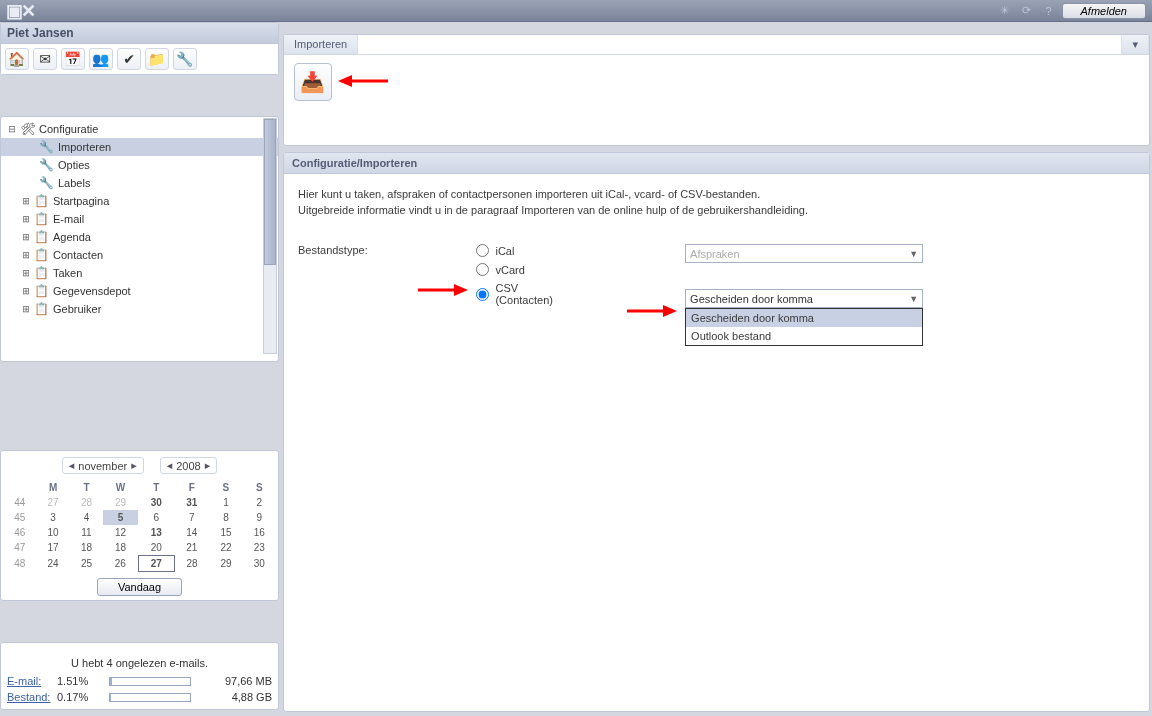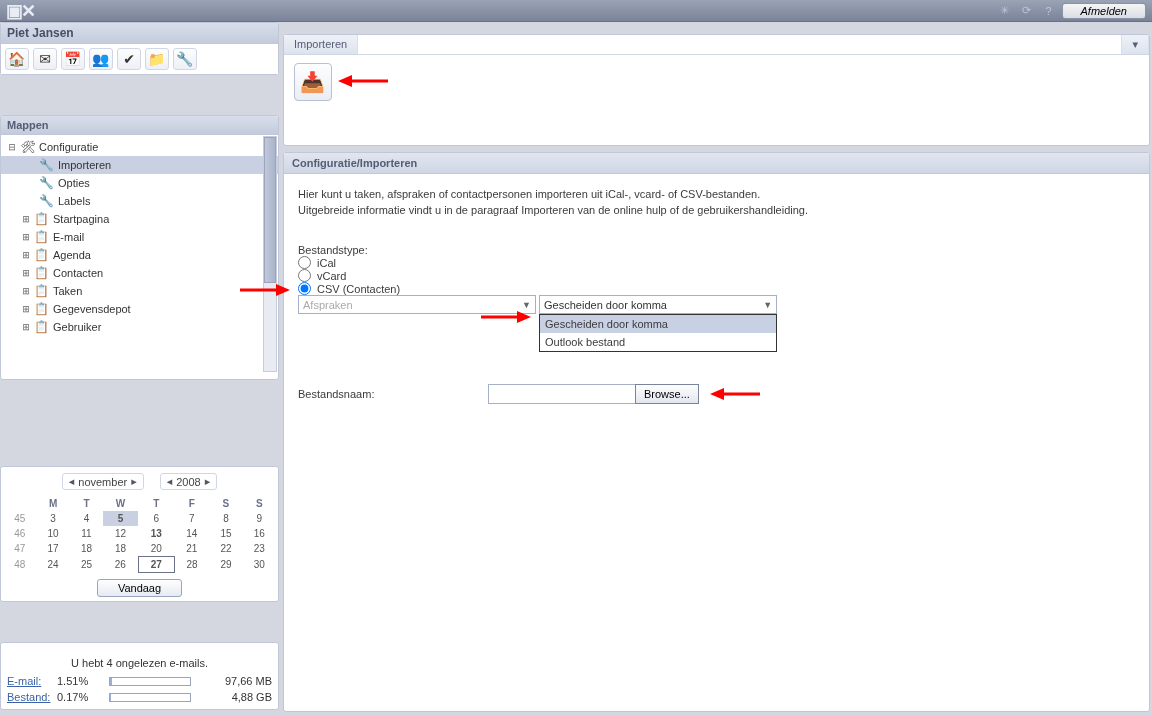--- a/index.html
+++ b/index.html
@@ -122,21 +122,21 @@
   display:flex; align-items:center; justify-content:center; cursor:pointer; font-size:20px;
 }
 .content {
   border:1px solid #bfc7d8; border-radius:3px; background:#fff; flex:1; display:flex; flex-direction:column;
 }
 .content-head { background:linear-gradient(to bottom,#e1e6f0,#cfd6e4); border-bottom:1px solid #bfc7d8; padding:4px 8px; color:#555d75; font-weight:bold; }
 .content-body { padding:10px 14px; color:#3b3b3b; position:relative;}
 .content-body p { margin:4px 0; }
 .form-row { display:flex; align-items:center; margin-top:22px; }
 .form-label { width:190px; color:#3b3b3b; }
-.radio-col { display:flex; flex-direction:column; margin-left:0;}
+.radio-col { display:flex; flex-direction:column; gap:6px; margin-left:0;}
 .radio-row { display:flex; align-items:center; gap:6px; }
 .radio-row input { margin:0; }
 .select-wrap { position:relative; display:inline-block; }
 .select-disp {
   border:1px solid #a6b0c6; width:238px; height:19px; display:flex; align-items:center; padding:0 4px;
   background:#fff; color:#aaa; justify-content:space-between;
 }
 .select-disp .tri { color:#666; font-size:9px; }
 .select-disp2 { color:#333; }
 .dd-open {
@@ -177,21 +177,20 @@
         <div class="tool-icon">✉</div>
         <div class="tool-icon">📅</div>
         <div class="tool-icon">👥</div>
         <div class="tool-icon">✔</div>
         <div class="tool-icon">📁</div>
         <div class="tool-icon">🔧</div>
       </div>
     </div>
 
     <div class="panel">
-      <div class="panel-head">Mappen</div>
       <div class="folders">
         <div class="folder-scroll">
           <div class="tree-item">
               <span class="exp">⊟</span>
               <span class="icn">🛠</span>
               <span>Configuratie</span>
             </div>
           <div class="tree-item ind2 selected">
               <span class="icn">🔧</span>
               <span>Importeren</span>
@@ -264,20 +263,30 @@
         <tbody>
             <tr>
               <th></th>
               <th>M</th>
               <th>T</th>
               <th>W</th>
               <th>T</th>
               <th>F</th>
               <th>S</th>
               <th>S</th>
+            </tr>
+        <tr>
+              <td class="wk">44</td>
+              <td class="other">27</td>
+              <td class="other">28</td>
+              <td class="other">29</td>
+              <td class="bold">30</td>
+              <td class="bold">31</td>
+              <td>1</td>
+              <td>2</td>
             </tr>
         <tr>
               <td class="wk">45</td>
               <td>3</td>
               <td>4</td>
               <td class="selected">5</td>
               <td>6</td>
               <td>7</td>
               <td>8</td>
               <td>9</td>
@@ -356,21 +365,21 @@
         </svg>
       </div>
     </div>
 
     <div class="content">
       <div class="content-head">Configuratie/Importeren</div>
       <div class="content-body">
         <p>Hier kunt u taken, afspraken of contactpersonen importeren uit iCal-, vcard- of CSV-bestanden.</p>
         <p>Uitgebreide informatie vindt u in de paragraaf Importeren van de online hulp of de gebruikershandleiding.</p>
 
-        <div class="form-row" style="margin-top:28px; align-items:flex-start;flex-direction:column;">
+        <div class="form-row" style="margin-top:28px; align-items:flex-start;">
           <div class="form-label">Bestandstype:</div>
           <div class="radio-col">
             <div class="radio-row">
               <input type="radio" name="ft" style="">
               <span>iCal</span>
             </div>
             <div class="radio-row">
               <input type="radio" name="ft" style="">
               <span>vCard</span>
             </div>
@@ -378,21 +387,21 @@
               <svg class="arrow-svg" style="left:-58px; top:-2px;" width="50" height="20">
                 <line x1="0" y1="10" x2="38" y2="10" stroke="#ff0000" stroke-width="3"></line>
                 <polygon points="50,10 36,4 36,16" fill="#ff0000"></polygon>
               </svg>
               <input type="radio" name="ft" checked="" style="">
               <span>CSV (Contacten)</span>
             </div>
           </div>
           <div style="width:120px;"></div>
           <div>
-            <div class="select-wrap" style="margin-bottom:42px;">
+            <div class="select-wrap" style="margin-bottom:26px;">
               <div class="select-disp">
                 <span>Afspraken</span>
                 <span class="tri">▼</span>
               </div>
             </div>
             <div class="select-wrap" style="position:relative;">
               <svg class="arrow-svg" style="left:-58px; top:12px;" width="50" height="20">
                 <line x1="0" y1="10" x2="38" y2="10" stroke="#ff0000" stroke-width="3"></line>
                 <polygon points="50,10 36,4 36,16" fill="#ff0000"></polygon>
               </svg>
@@ -401,25 +410,16 @@
                 <span class="tri">▼</span>
               </div>
               <div class="dd-open">
                 <div class="opt hl">Gescheiden door komma</div>
                 <div class="opt">Outlook bestand</div>
               </div>
             </div>
           </div>
         </div>
 
-        <div class="form-row" style="margin-top:28px; position:relative;">
-          <div class="form-label">Bestandsnaam:</div>
-          <input class="file-input" type="text" style="">
-          <button class="browse-btn">Browse...</button>
-          <svg class="arrow-svg" style="left:412px; top:0px;" width="50" height="20">
-            <line x1="50" y1="10" x2="12" y2="10" stroke="#ff0000" stroke-width="3"></line>
-            <polygon points="0,10 14,4 14,16" fill="#ff0000"></polygon>
-          </svg>
-        </div>
       </div>
     </div>
   </div>
 </div>
 
 </body></html>

